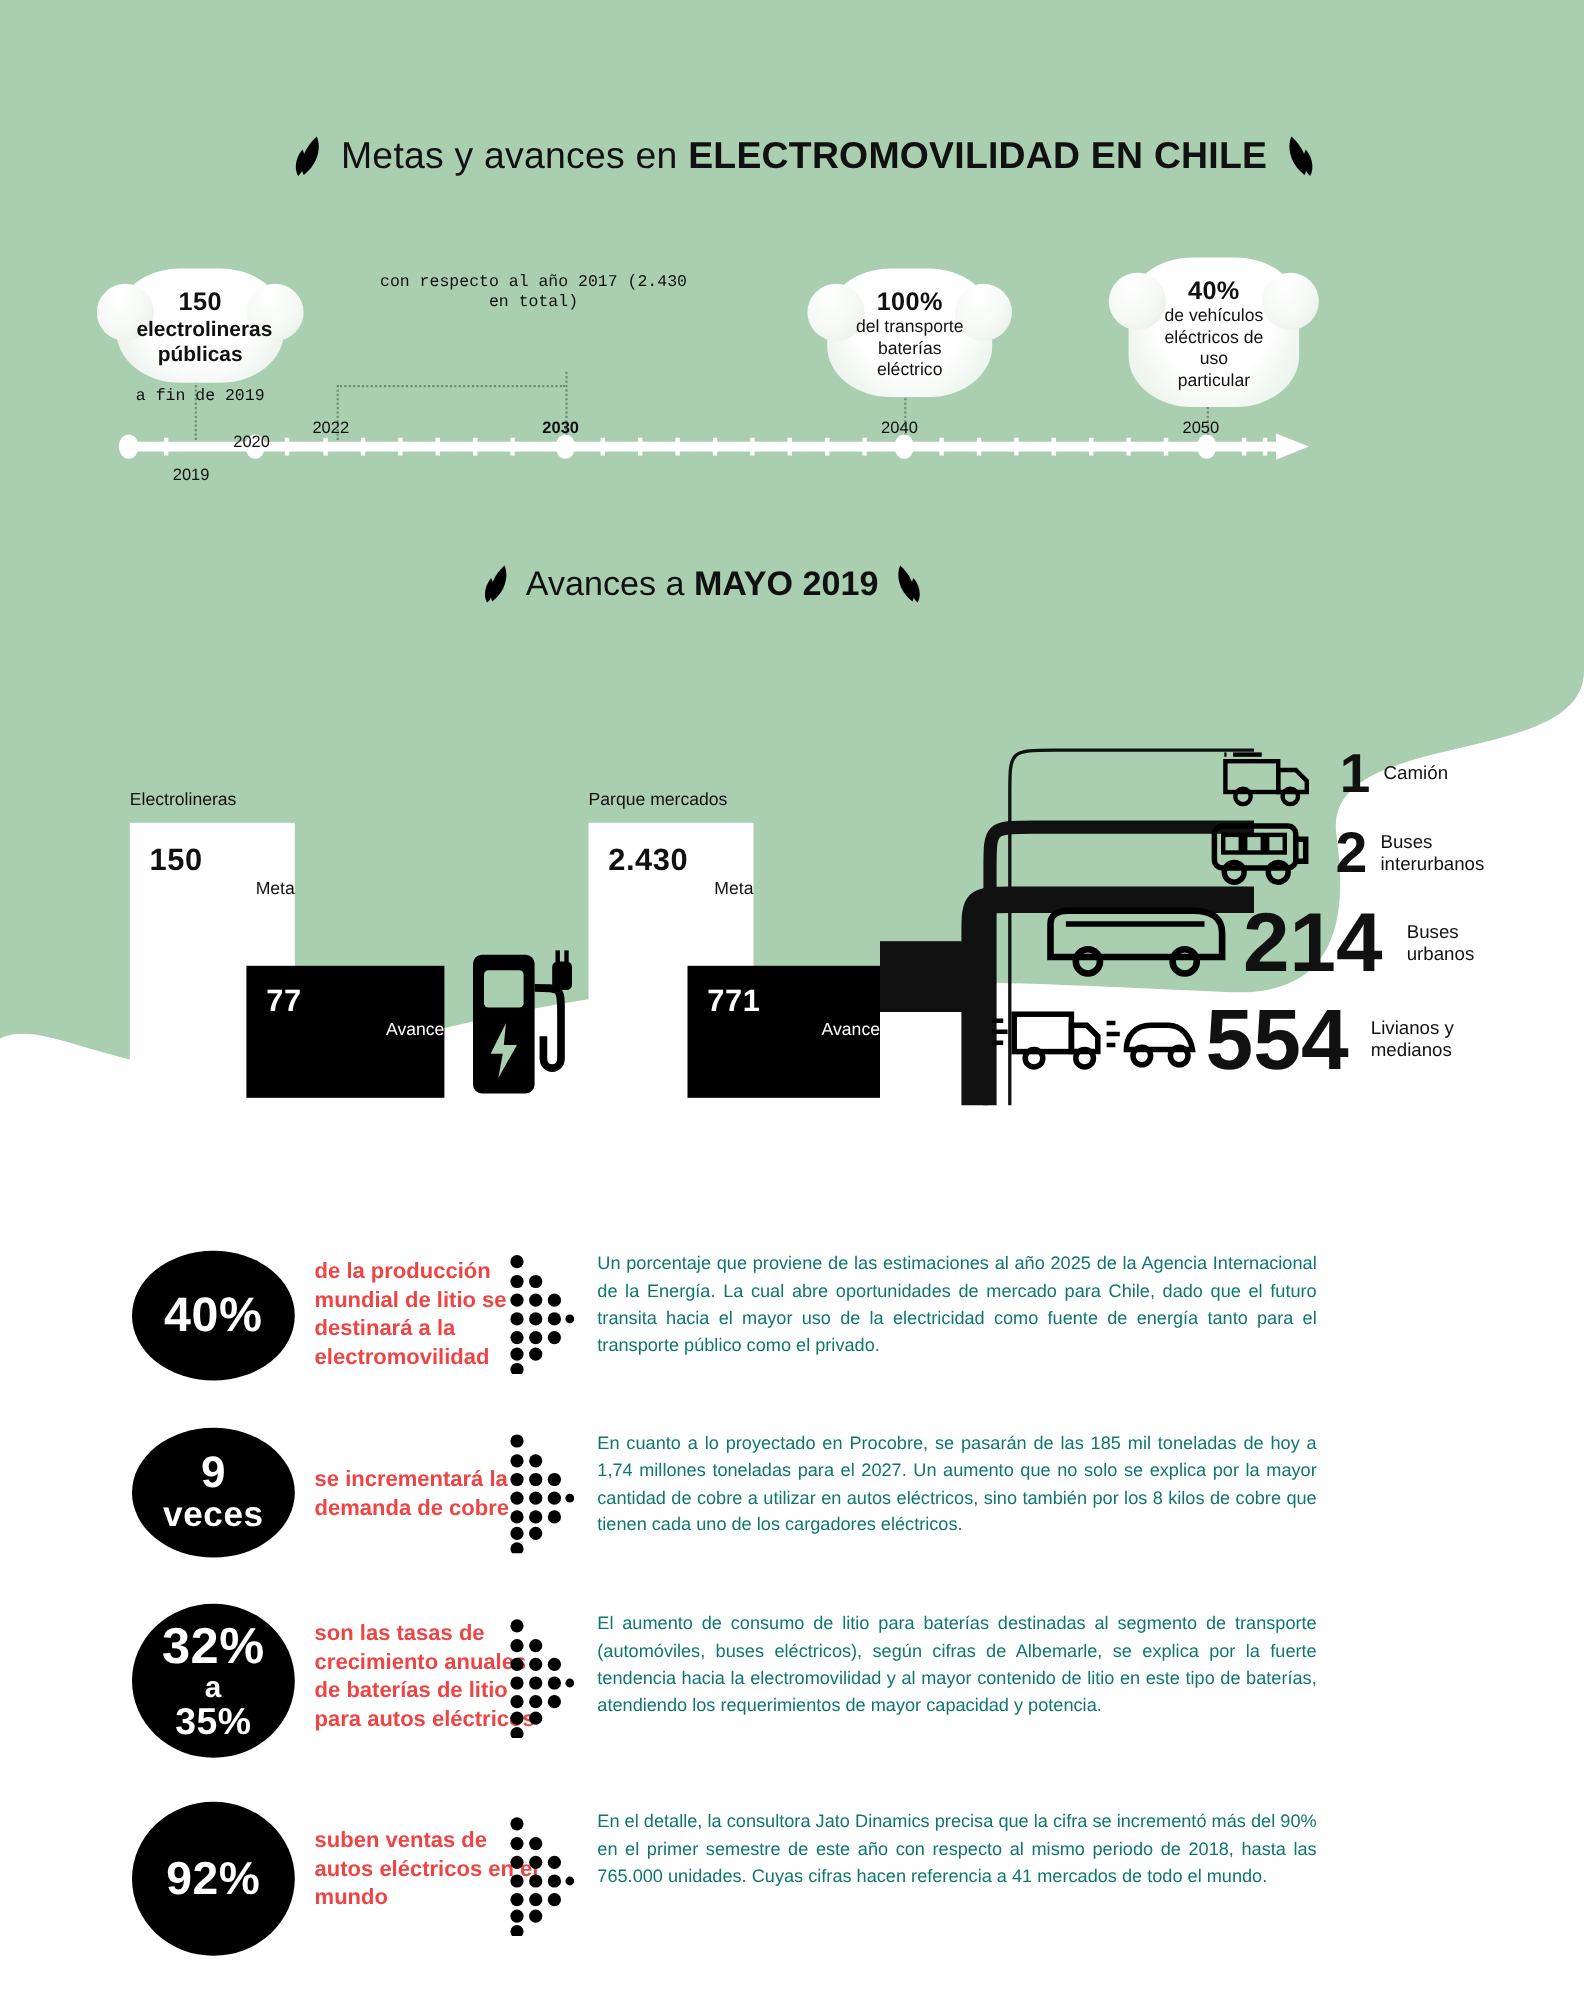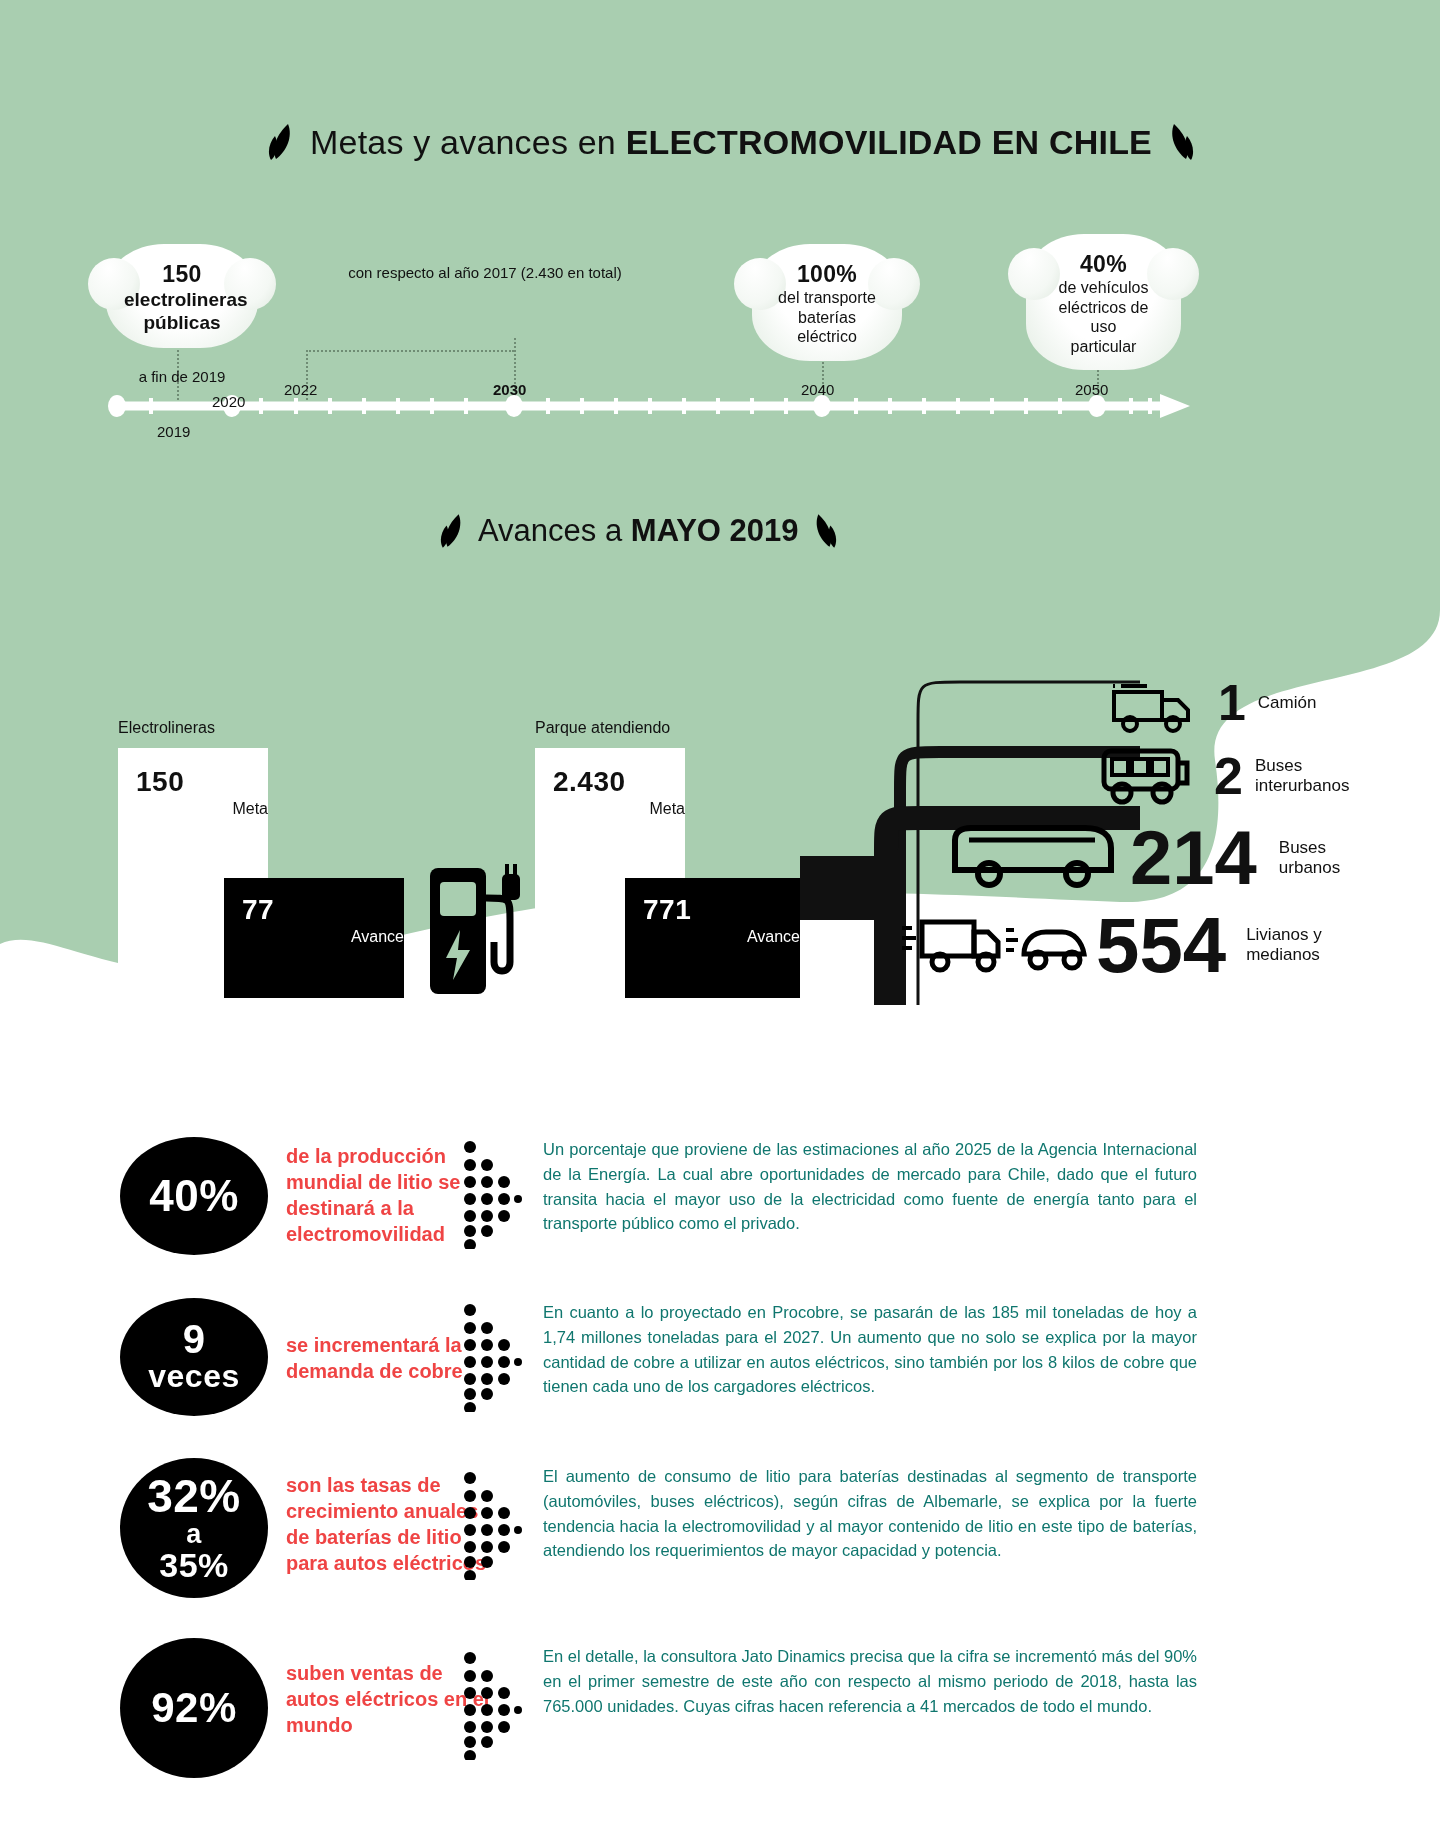--- a/index.html
+++ b/index.html
@@ -70,21 +70,21 @@
   }
   .cloud .big {
     font-size: 23px; font-weight: 700; letter-spacing: .3px;
     position: relative; z-index: 2;
   }
   .cloud .sub {
     font-size: 16px; font-weight: 400; position: relative; z-index: 2;
   }
   .cloud .sub.bold { font-weight: 700; font-size: 19px; }
   .cloud-note {
-    font-size: 15px; margin-top: 20px; color: #111;
+    font-size: 15px; margin-top: 4px; color: #111; font-family: Liberation Mono, monospace;
   }
 
   
   .dash-v {
     position: absolute;
     border-left: 2px dotted #6f8c74;
     z-index: 2;
   }
   .dash-h {
     position: absolute;
@@ -294,21 +294,21 @@
   <svg style="position:absolute; left:424px; top:858px; z-index:5;" width="100" height="140" viewBox="0 0 100 140">
     <rect x="6" y="10" width="56" height="126" rx="8" fill="#000"></rect>
     <rect x="16" y="24" width="36" height="34" rx="4" fill="#a9ceb0"></rect>
     <path d="M36 72 L22 100 H33 L29 122 L46 92 H34 Z" fill="#a9ceb0"></path>
     <path d="M62 40 C86 40 86 40 86 62 L86 104 C86 116 70 116 70 104 L70 84" fill="none" stroke="#000" stroke-width="7"></path>
     <rect x="78" y="16" width="18" height="26" rx="5" fill="#000"></rect>
     <rect x="81" y="6" width="4" height="12" fill="#000"></rect>
     <rect x="89" y="6" width="4" height="12" fill="#000"></rect>
   </svg>
 
-  <div class="bar-label" style="left:535px; top:719px;">Parque atendiendo</div>
+  <div class="bar-label" style="left:535px; top:719px;">Parque mercados</div>
   <div class="bar-meta" style="left:535px; top:748px; width:150px; height:250px;">
     <div class="inner">
       <div class="bar-num">2.430</div>
       <div class="bar-cap">Meta</div>
     </div>
   </div>
   <div class="bar-adv" style="left:625px; top:878px; width:175px; height:120px;">
     <div class="inner">
       <div class="bar-num" style="color:#fff">771</div>
       <div class="bar-cap" style="color:#fff">Avance</div>

